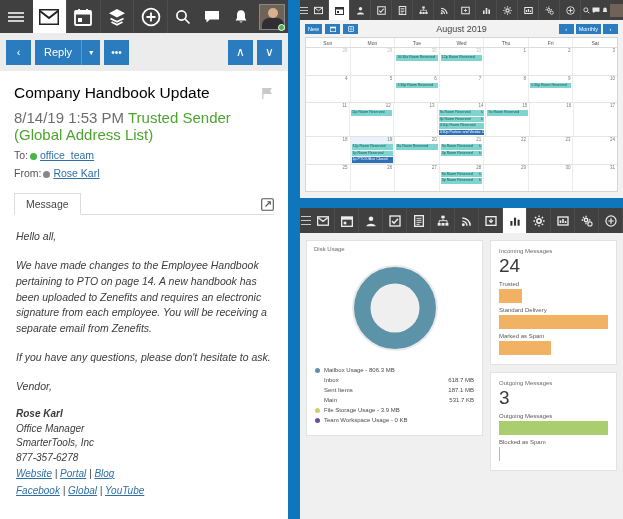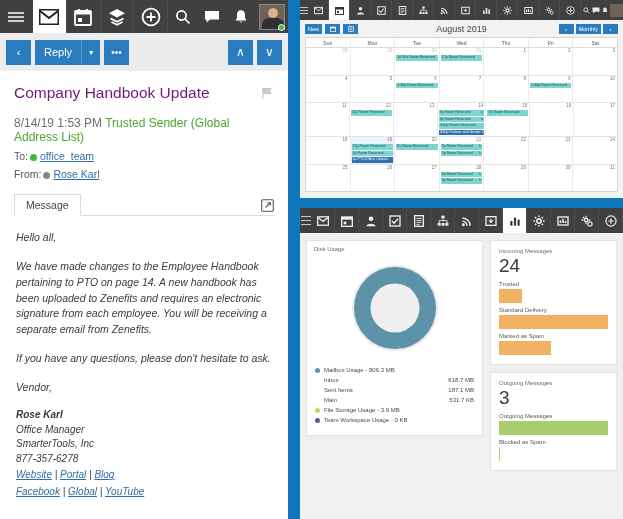--- a/index.html
+++ b/index.html
@@ -35,23 +35,23 @@
       padding:0 6px; gap:4px; }
   .bbtn { background:#2b7cbf; color:#fff; height:25px; border:none; font-size:11px;
       padding:0 9px; display:flex; align-items:center; justify-content:center; cursor:pointer; }
   .bbtn.sq { width:25px; padding:0; }
   .bbtn.caret { width:19px; padding:0; border-left:1px solid #5b9bd0; }
   .bgroup { display:flex; }
   .spacer { flex:1; }
 
   .msgpane { padding:12px 14px 0 14px; background:#fff; height:448px; overflow:hidden; }
   .subject-row { display:flex; align-items:flex-start; }
-  .subject { font-size:15.5px; color:#701a75; flex:1; line-height:1.25; }
+  .subject { font-size:15.5px; color:#000000; flex:1; line-height:1.25; }
   .flag { width:13px; height:13px; margin-top:3px; }
-  .meta { font-size:12px; color:#6d6d6d; margin-top:14px; }
+  .meta { font-size:15px; color:#6d6d6d; margin-top:7px; }
   .meta .trusted { color:#4ba52e; }
   .fromline { font-size:10.5px; color:#444; margin-top:6px; }
   .fromline .lbl { color:#555; }
   .pres { display:inline-block; width:7px; height:7px; border-radius:50%;
       background:#888; margin:0 3px 0 2px; vertical-align:middle; }
   .pres.green { background:#46b546; }
   .addr { color:#2f6fa8; text-decoration:underline; }
 
   .tabrow { margin-top:12px; border-bottom:1px solid #dcdcdc; display:flex;
       align-items:flex-end; height:24px; }

